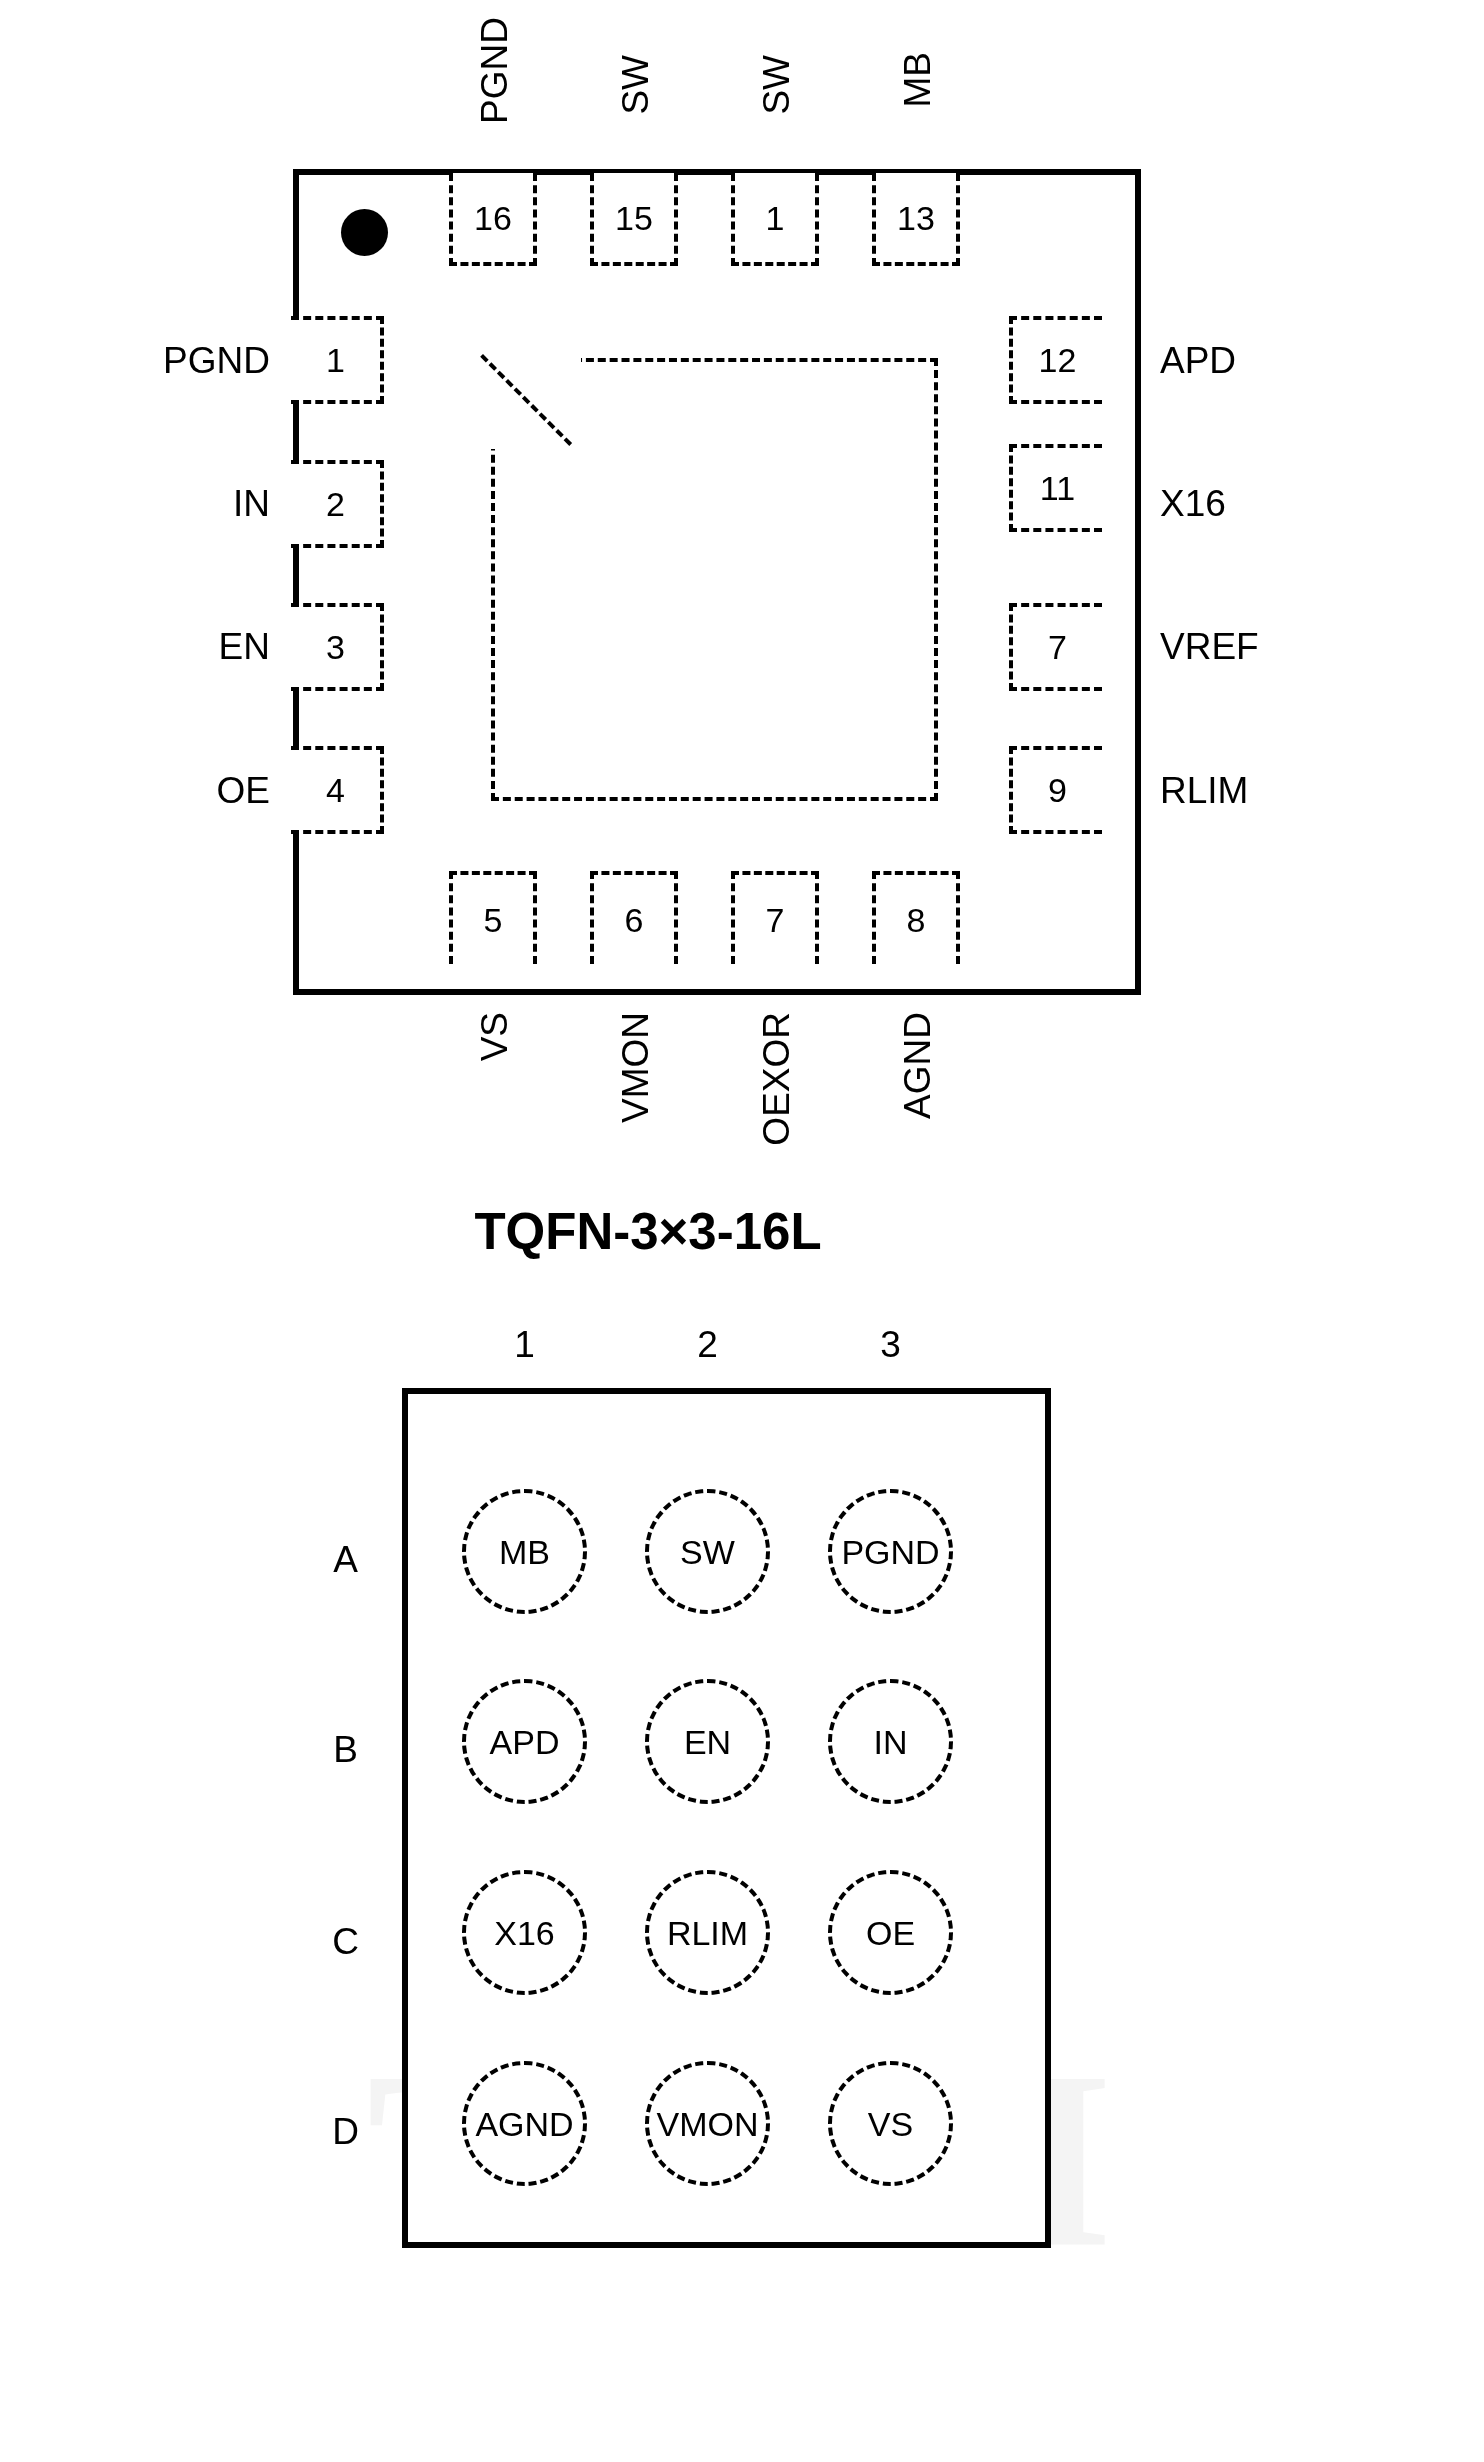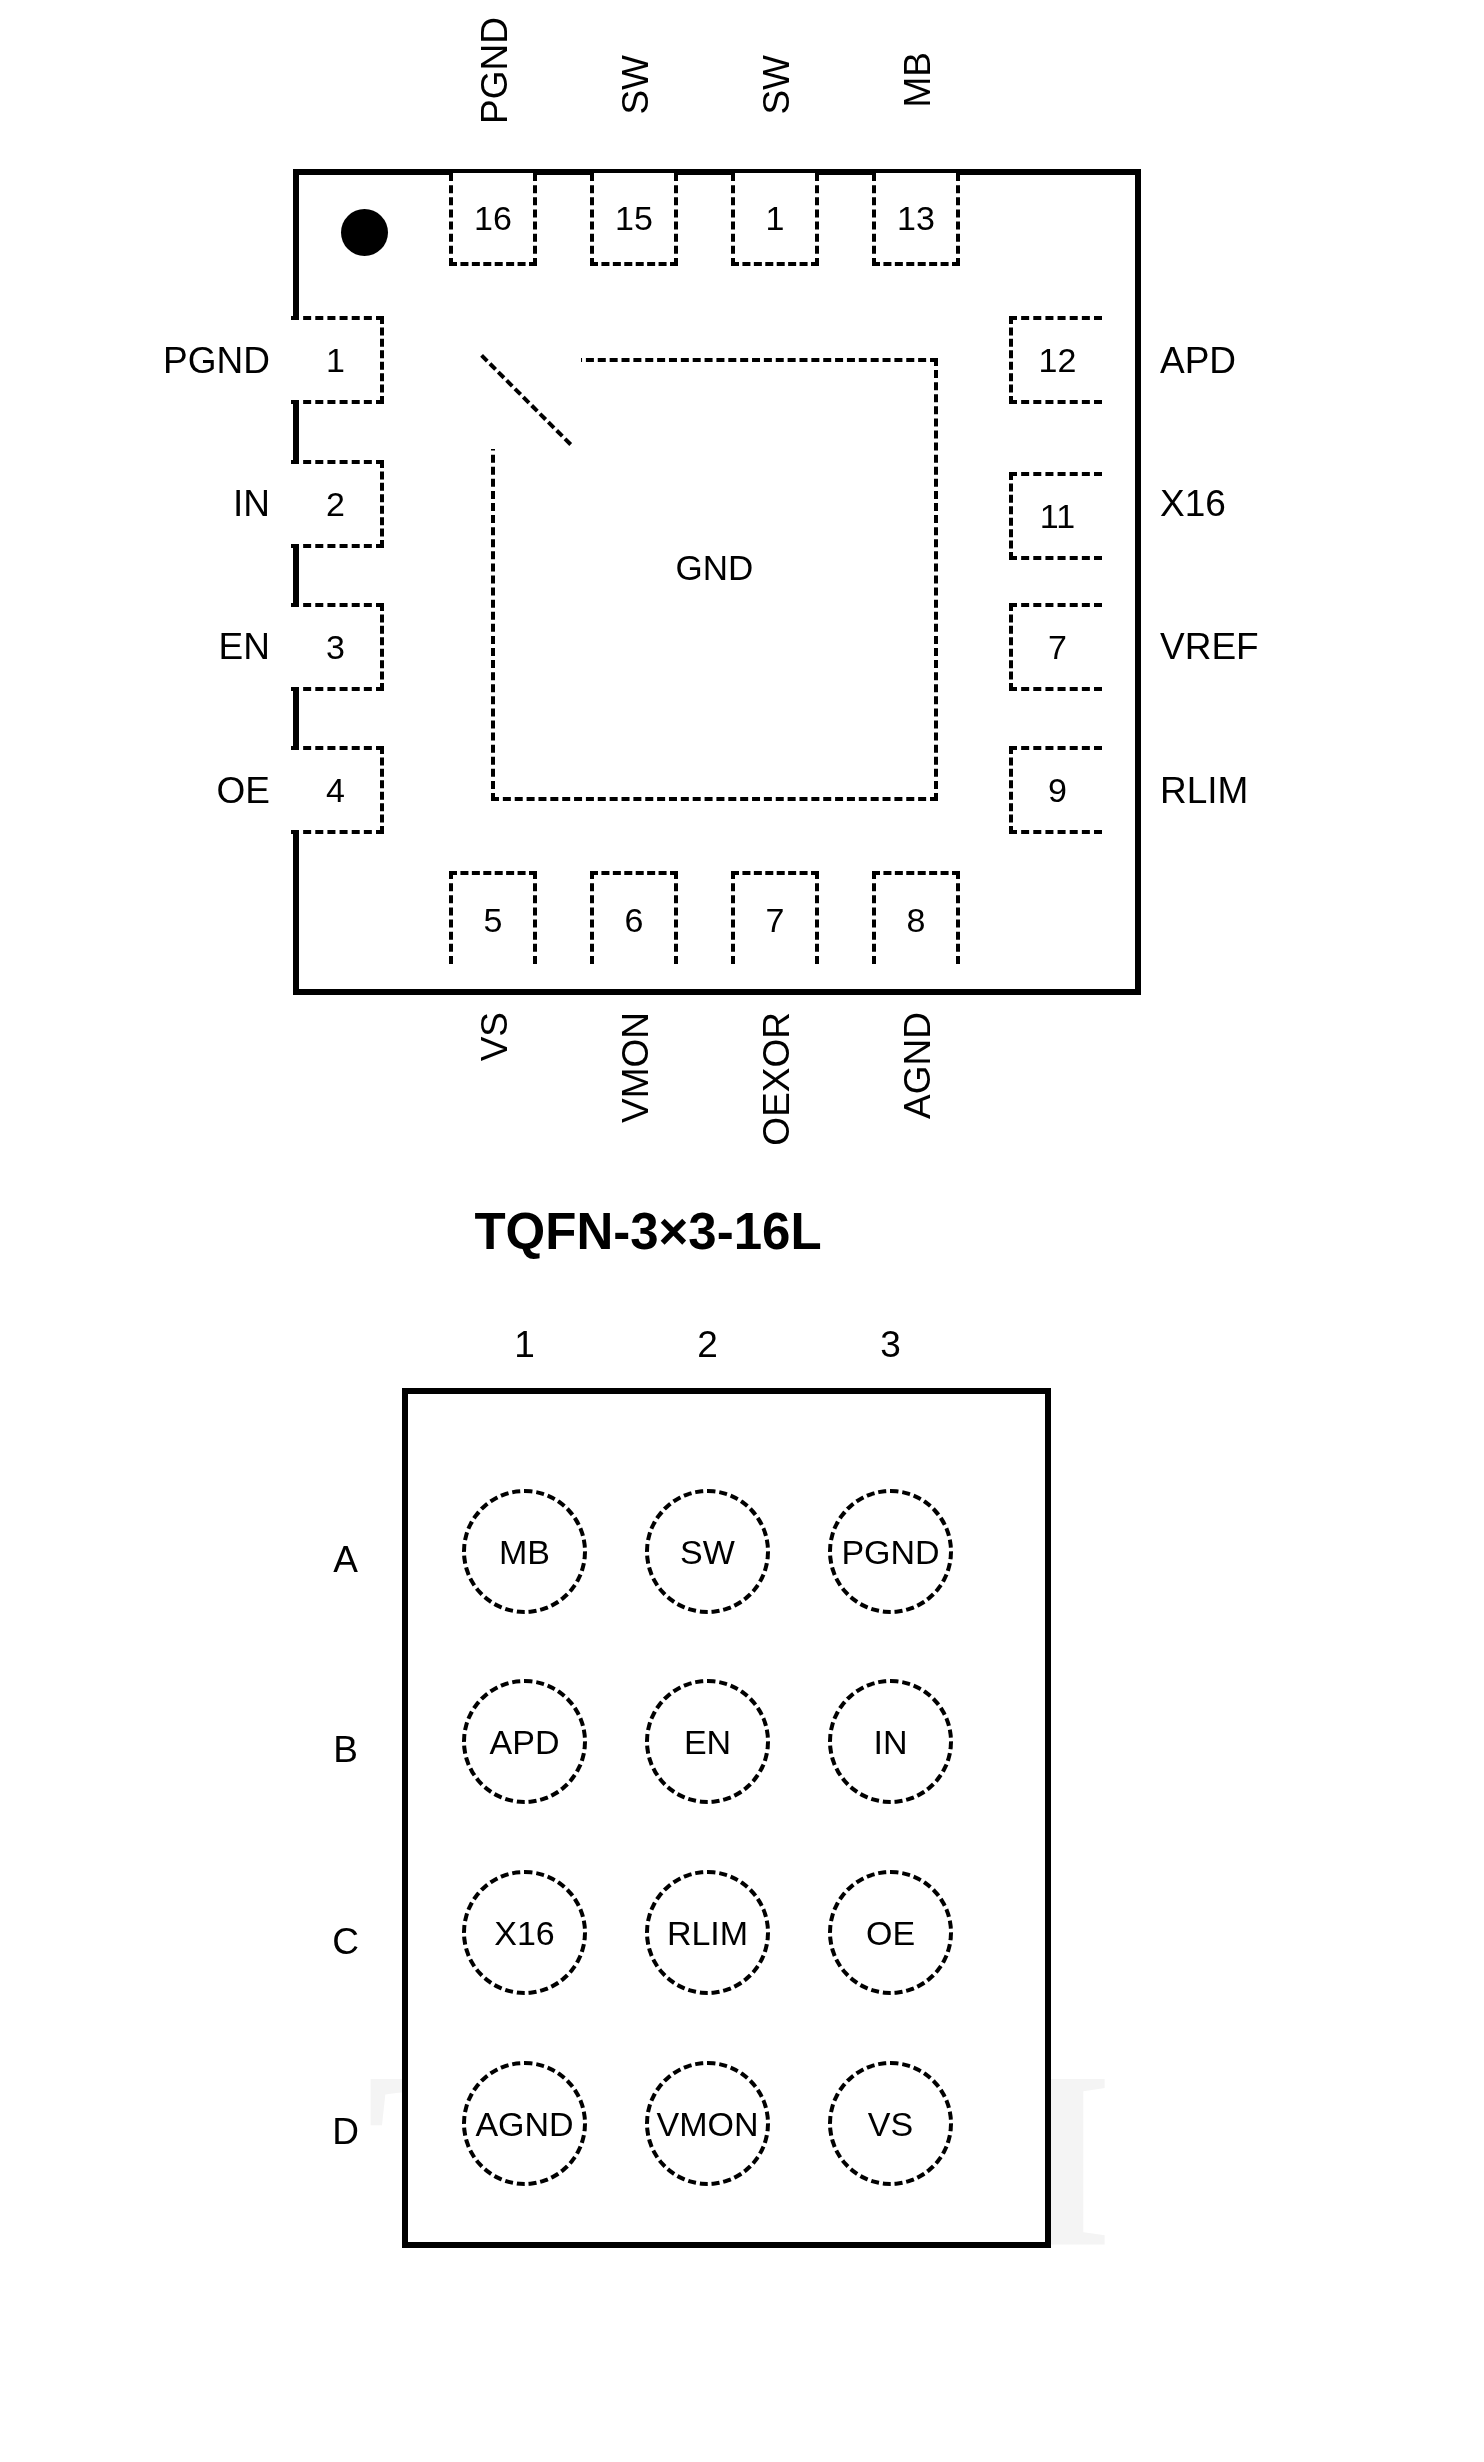--- a/index.html
+++ b/index.html
@@ -235,21 +235,20 @@
 
 <div id="tqfn-diagram" class="layer-above">
 
   <div id="tqfn-body" class="pkg-body"></div>
 
   <div id="tqfn-corner-dot"></div>
 
   <div id="tqfn-gnd-pad"></div>
   <div id="tqfn-gnd-chamfer-mask"></div>
   <div id="tqfn-gnd-chamfer-line"></div>
-  <div id="tqfn-gnd-label">GND</div>
 
   <div class="pad pad-top" style="left:449px;">16</div>
   <div class="pad pad-top" style="left:590px;">15</div>
   <div class="pad pad-top" style="left:731px;">1</div>
   <div class="pad pad-top" style="left:872px;">13</div>
 
   <div class="pin-name pin-name-vert" style="left:476px; top:17px;">PGND</div>
   <div class="pin-name pin-name-vert" style="left:617px; top:55px;">SW</div>
   <div class="pin-name pin-name-vert" style="left:758px; top:55px;">SW</div>
   <div class="pin-name pin-name-vert" style="left:899px; top:52px;">MB</div>
@@ -258,21 +257,21 @@
   <div class="pad pad-left" style="top:460px;">2</div>
   <div class="pad pad-left" style="top:603px;">3</div>
   <div class="pad pad-left" style="top:746px;">4</div>
 
   <div class="pin-name pin-name-left" style="left:0px; top:342px; width:270px;">PGND</div>
   <div class="pin-name pin-name-left" style="left:0px; top:485px; width:270px;">IN</div>
   <div class="pin-name pin-name-left" style="left:0px; top:628px; width:270px;">EN</div>
   <div class="pin-name pin-name-left" style="left:0px; top:772px; width:270px;">OE</div>
 
   <div class="pad pad-right" style="top:316px;">12</div>
-  <div class="pad pad-right" style="top:472px;">11</div>
+  <div class="pad pad-right" style="top:444px;">11</div>
   <div class="pad pad-right" style="top:603px;">7</div>
   <div class="pad pad-right" style="top:746px;">9</div>
 
   <div class="pin-name pin-name-right" style="left:1160px; top:342px;">APD</div>
   <div class="pin-name pin-name-right" style="left:1160px; top:485px;">X16</div>
   <div class="pin-name pin-name-right" style="left:1160px; top:628px;">VREF</div>
   <div class="pin-name pin-name-right" style="left:1160px; top:772px;">RLIM</div>
 
   <div class="pad pad-bottom" style="left:449px;">5</div>
   <div class="pad pad-bottom" style="left:590px;">6</div>

